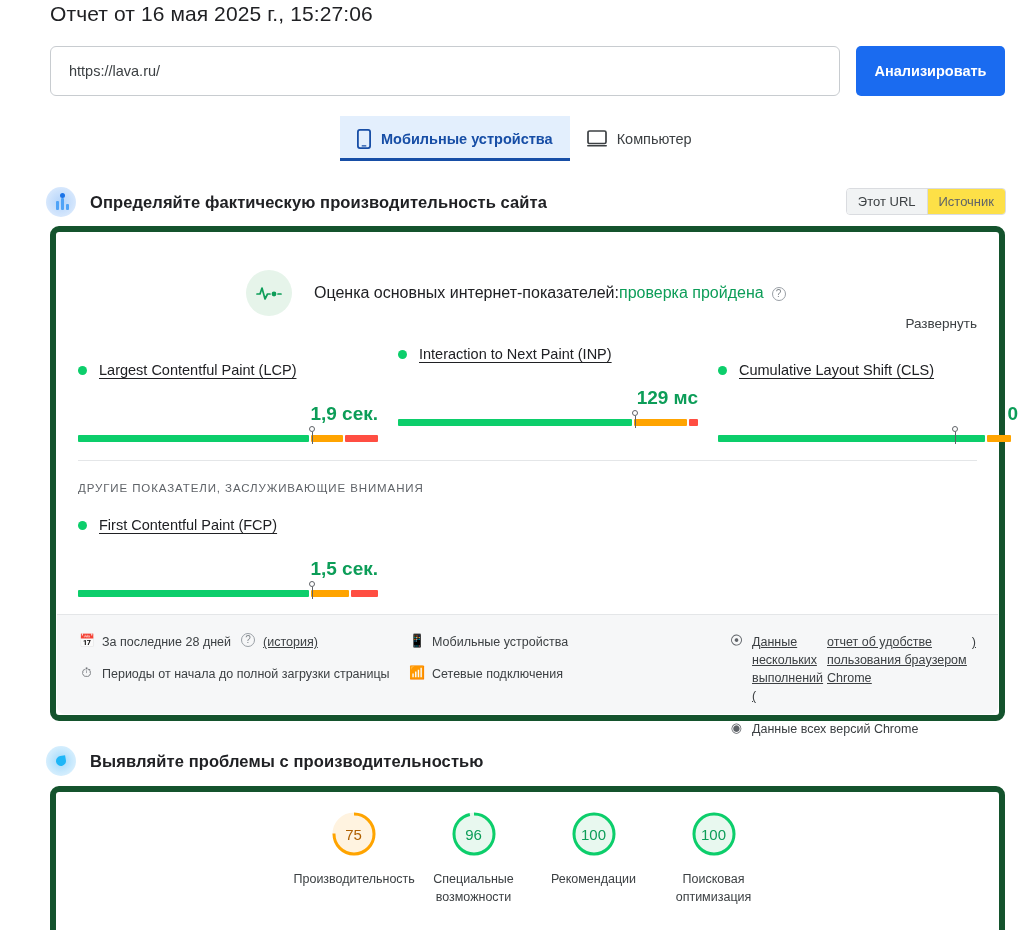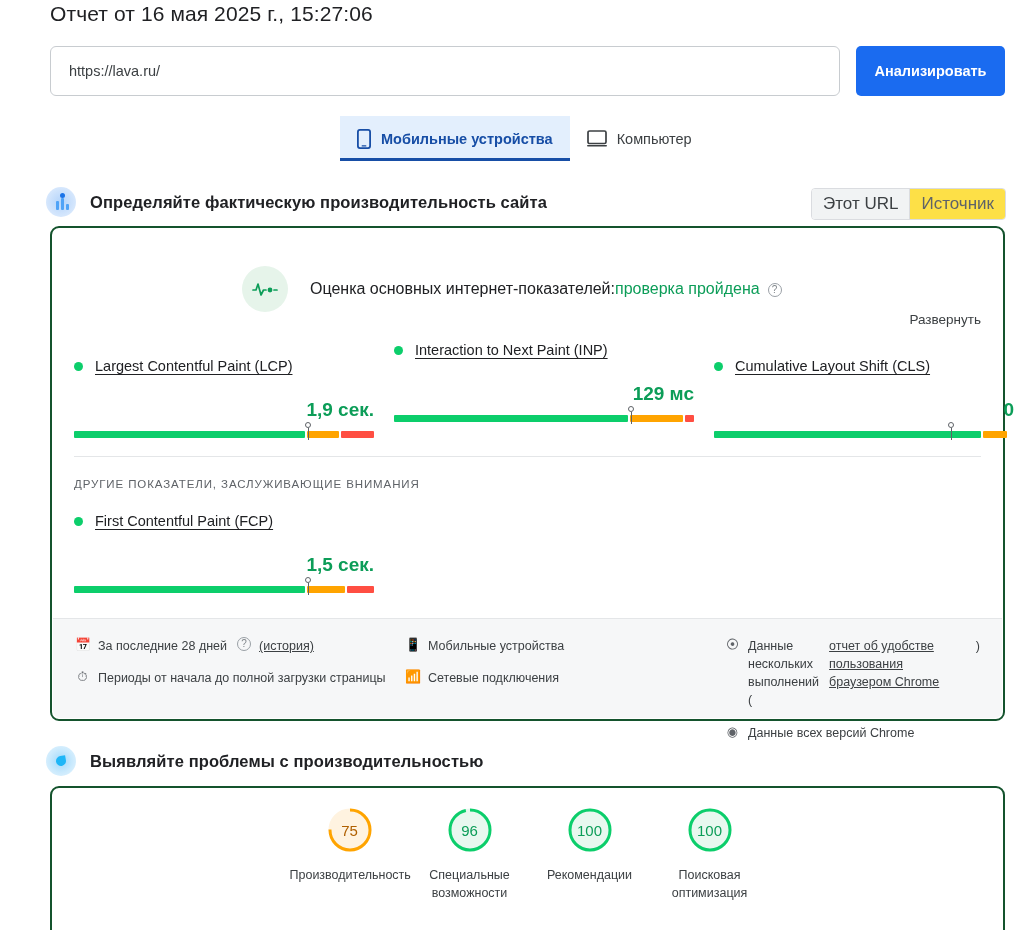--- a/index.html
+++ b/index.html
@@ -73,30 +73,30 @@
   .orb.cyan { background: radial-gradient(circle at 50% 50%, #9fd8fb 0%, #cbeafd 55%, #e7f5fe 100%); }
   .orb.cyan .drop {
     position: absolute; width: 10px; height: 10px; left: 10px; top: 10px;
     background: #1fb6f7; border-radius: 50% 0 50% 50%; transform: rotate(-10deg);
   }
 
   
   .seg {
     position: absolute; right: 22px; top: 188px;
     display: flex; border: 1px solid #dadce0; border-radius: 4px; overflow: hidden;
-    font-size: 17px;
+    font-size: 13px;
   }
   .seg div { padding: 5px 11px; cursor: pointer; color: #3c4043; }
   .seg .on { background: #f1f3f4; border-right: 1px solid #dadce0; }
   .seg .off { background: #fde047; color: #5f6368; }
 
   
   .card {
     position: absolute; left: 50px; width: 955px;
-    border: 2px solid #14532d; border-radius: 9px; background: #fff;
+    border: 6px solid #14532d; border-radius: 9px; background: #fff;
   }
   #field-card { top: 226px; height: 495px; }
   #lab-card   { top: 786px; height: 160px; }
 
   .cwv-head {
     position: absolute; left: 190px; top: 38px;
     display: flex; align-items: center; gap: 22px;
   }
   .pill {
     width: 46px; height: 46px; border-radius: 50%;
@@ -157,21 +157,21 @@
     background: #f6f7f8; border-top: 1px solid #e4e6e8;
     border-radius: 0 0 8px 8px; padding: 18px 22px 0 22px;
     display: flex; font-size: 12.5px; color: #3c4043;
   }
   .meta-col { flex: 1; }
   .meta-col.c1 { flex: 0 0 330px; }
   .meta-col.c2 { flex: 0 0 320px; }
   .meta-row { display: flex; align-items: flex-start; gap: 8px; margin-bottom: 14px; line-height: 1.45; }
   .meta-row .ic { width: 15px; flex: none; text-align: center; color: #5f6368; font-size: 13px; line-height: 1.25; }
   .meta-row a { color: #3c4043; text-decoration: underline; cursor: pointer; }
-  .multi { display: flex; gap: 10px; }
+  .multi { display: flex; gap: 4px; text-decoration: underline; }
   .multi .lhs { width: 78px; }
   .multi .rhs { max-width: 165px; }
 
   
   .gauges {
     position: absolute; left: 0; top: 18px; width: 955px;
     display: flex; justify-content: center; gap: 0;
   }
   .gauge { width: 120px; text-align: center; }
   .ring { width: 48px; height: 48px; margin: 0 auto; position: relative; }

